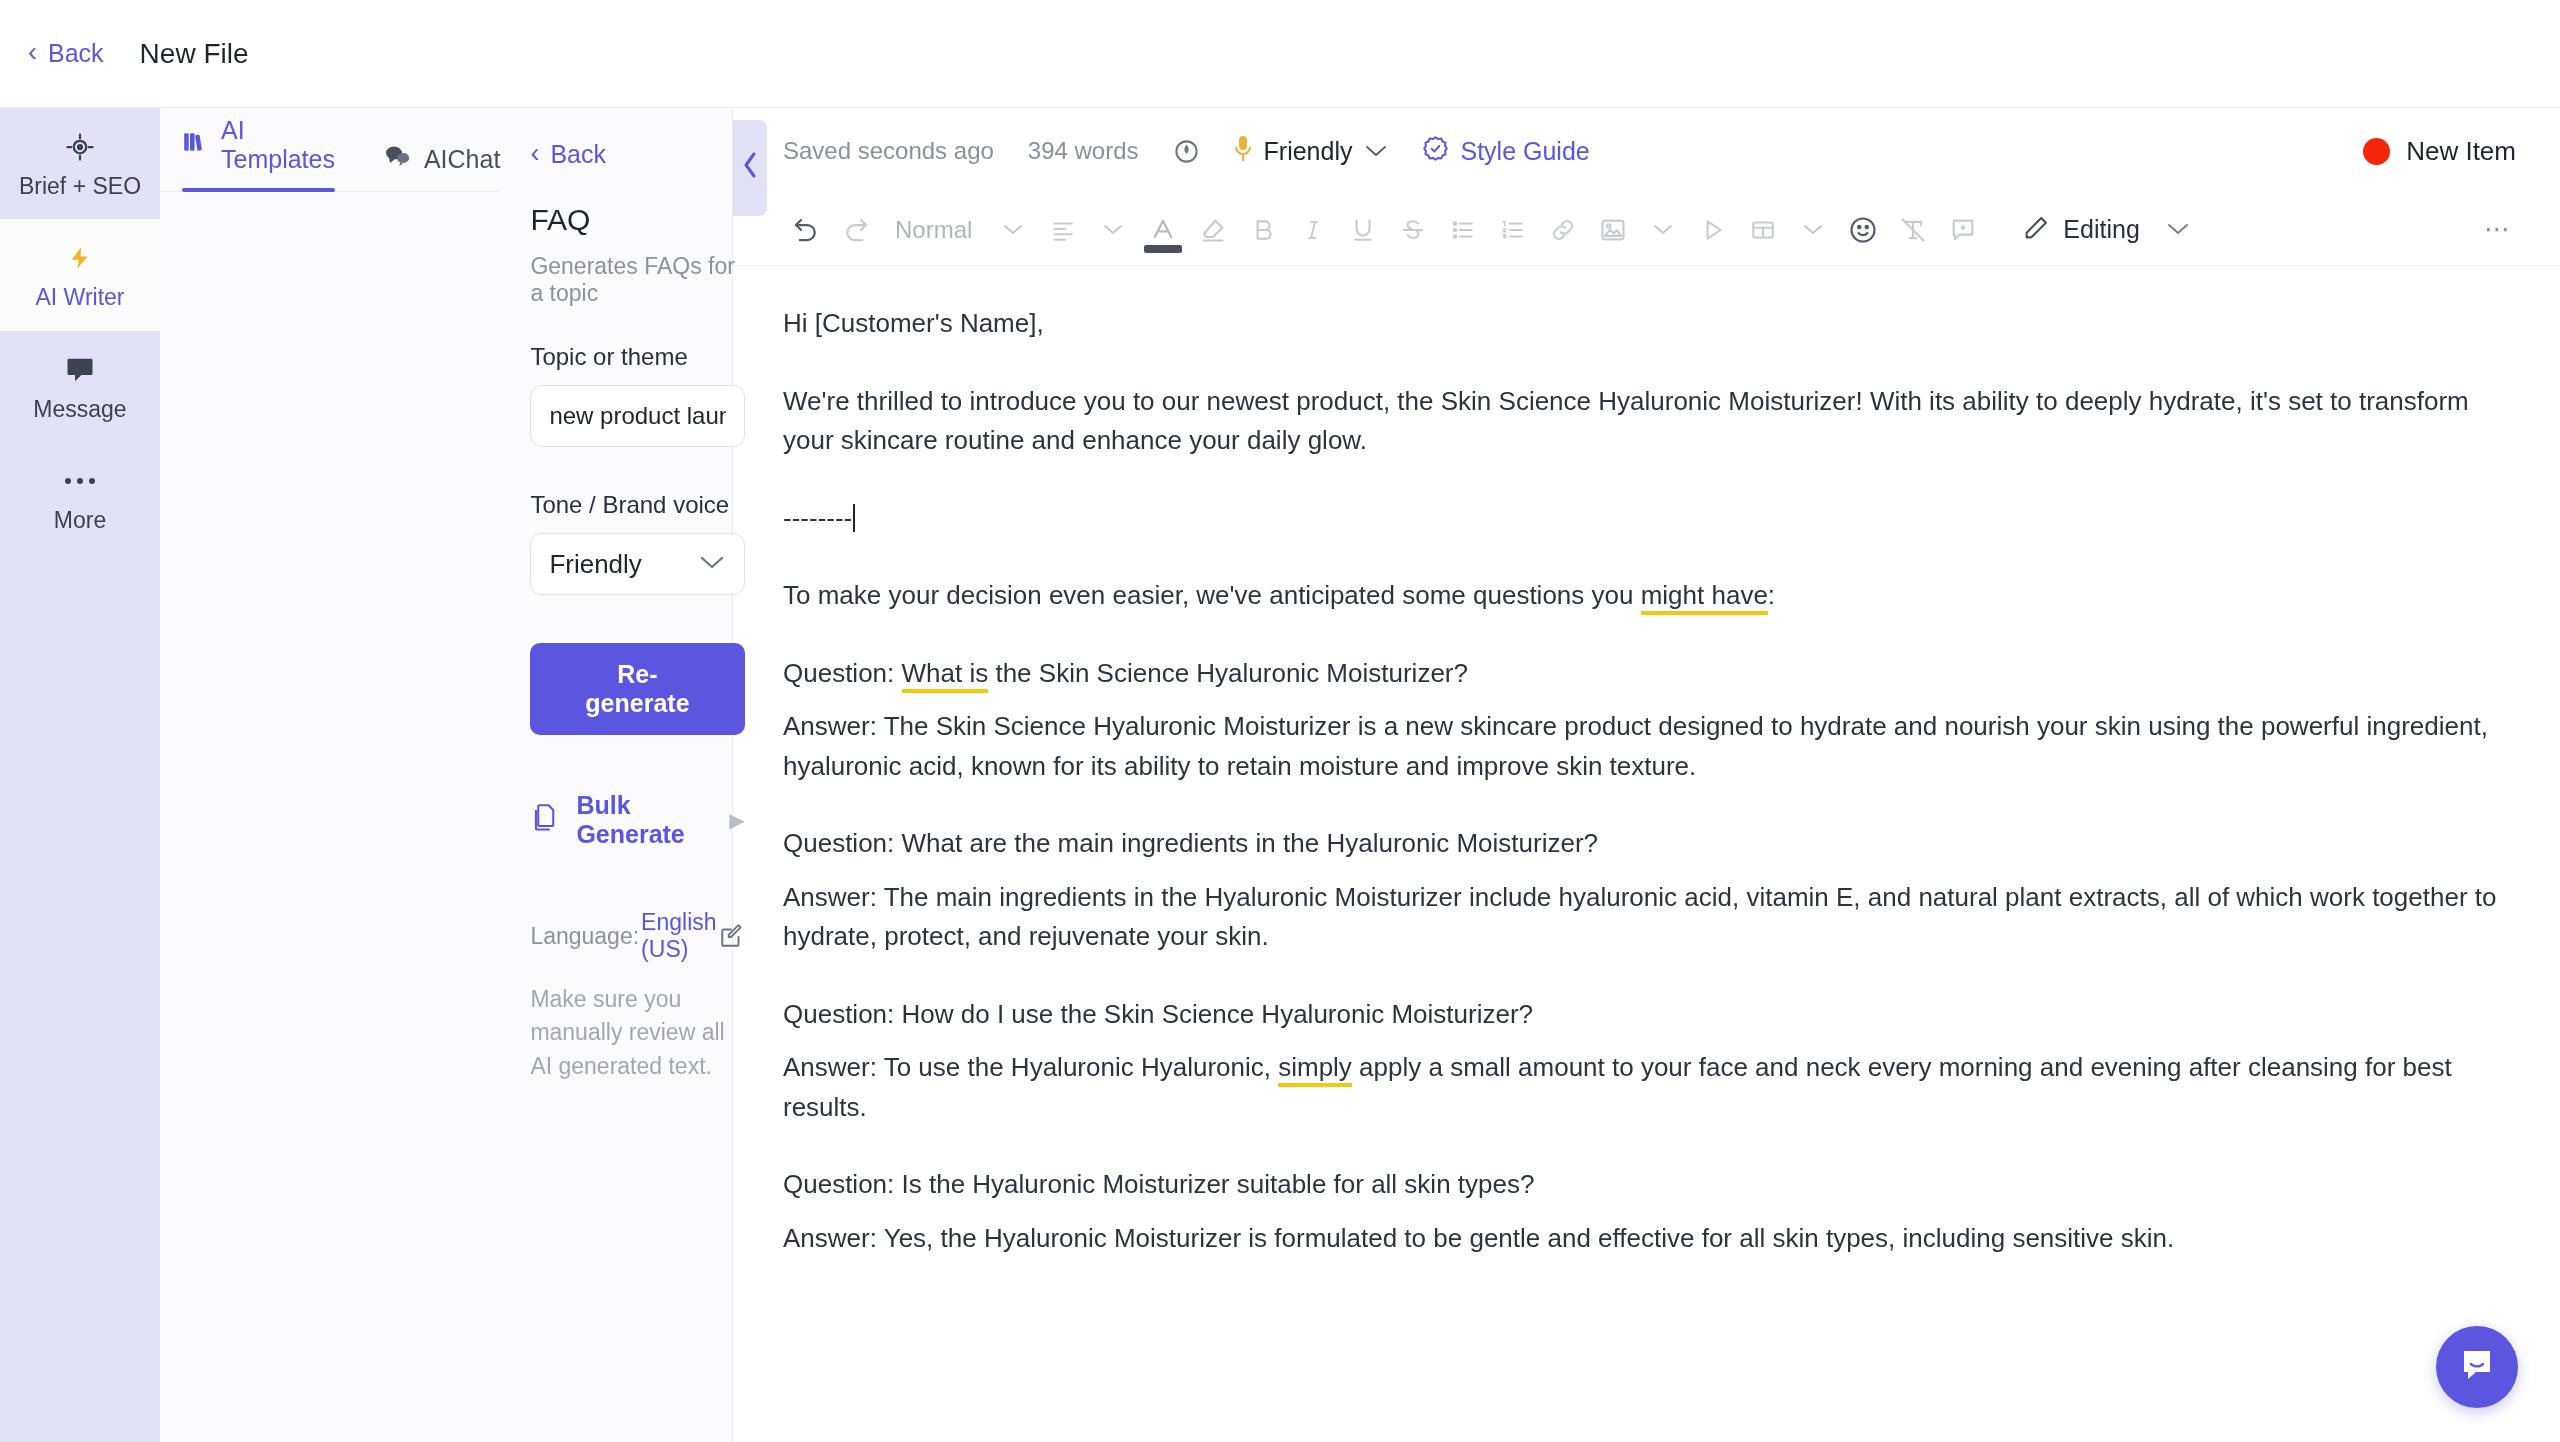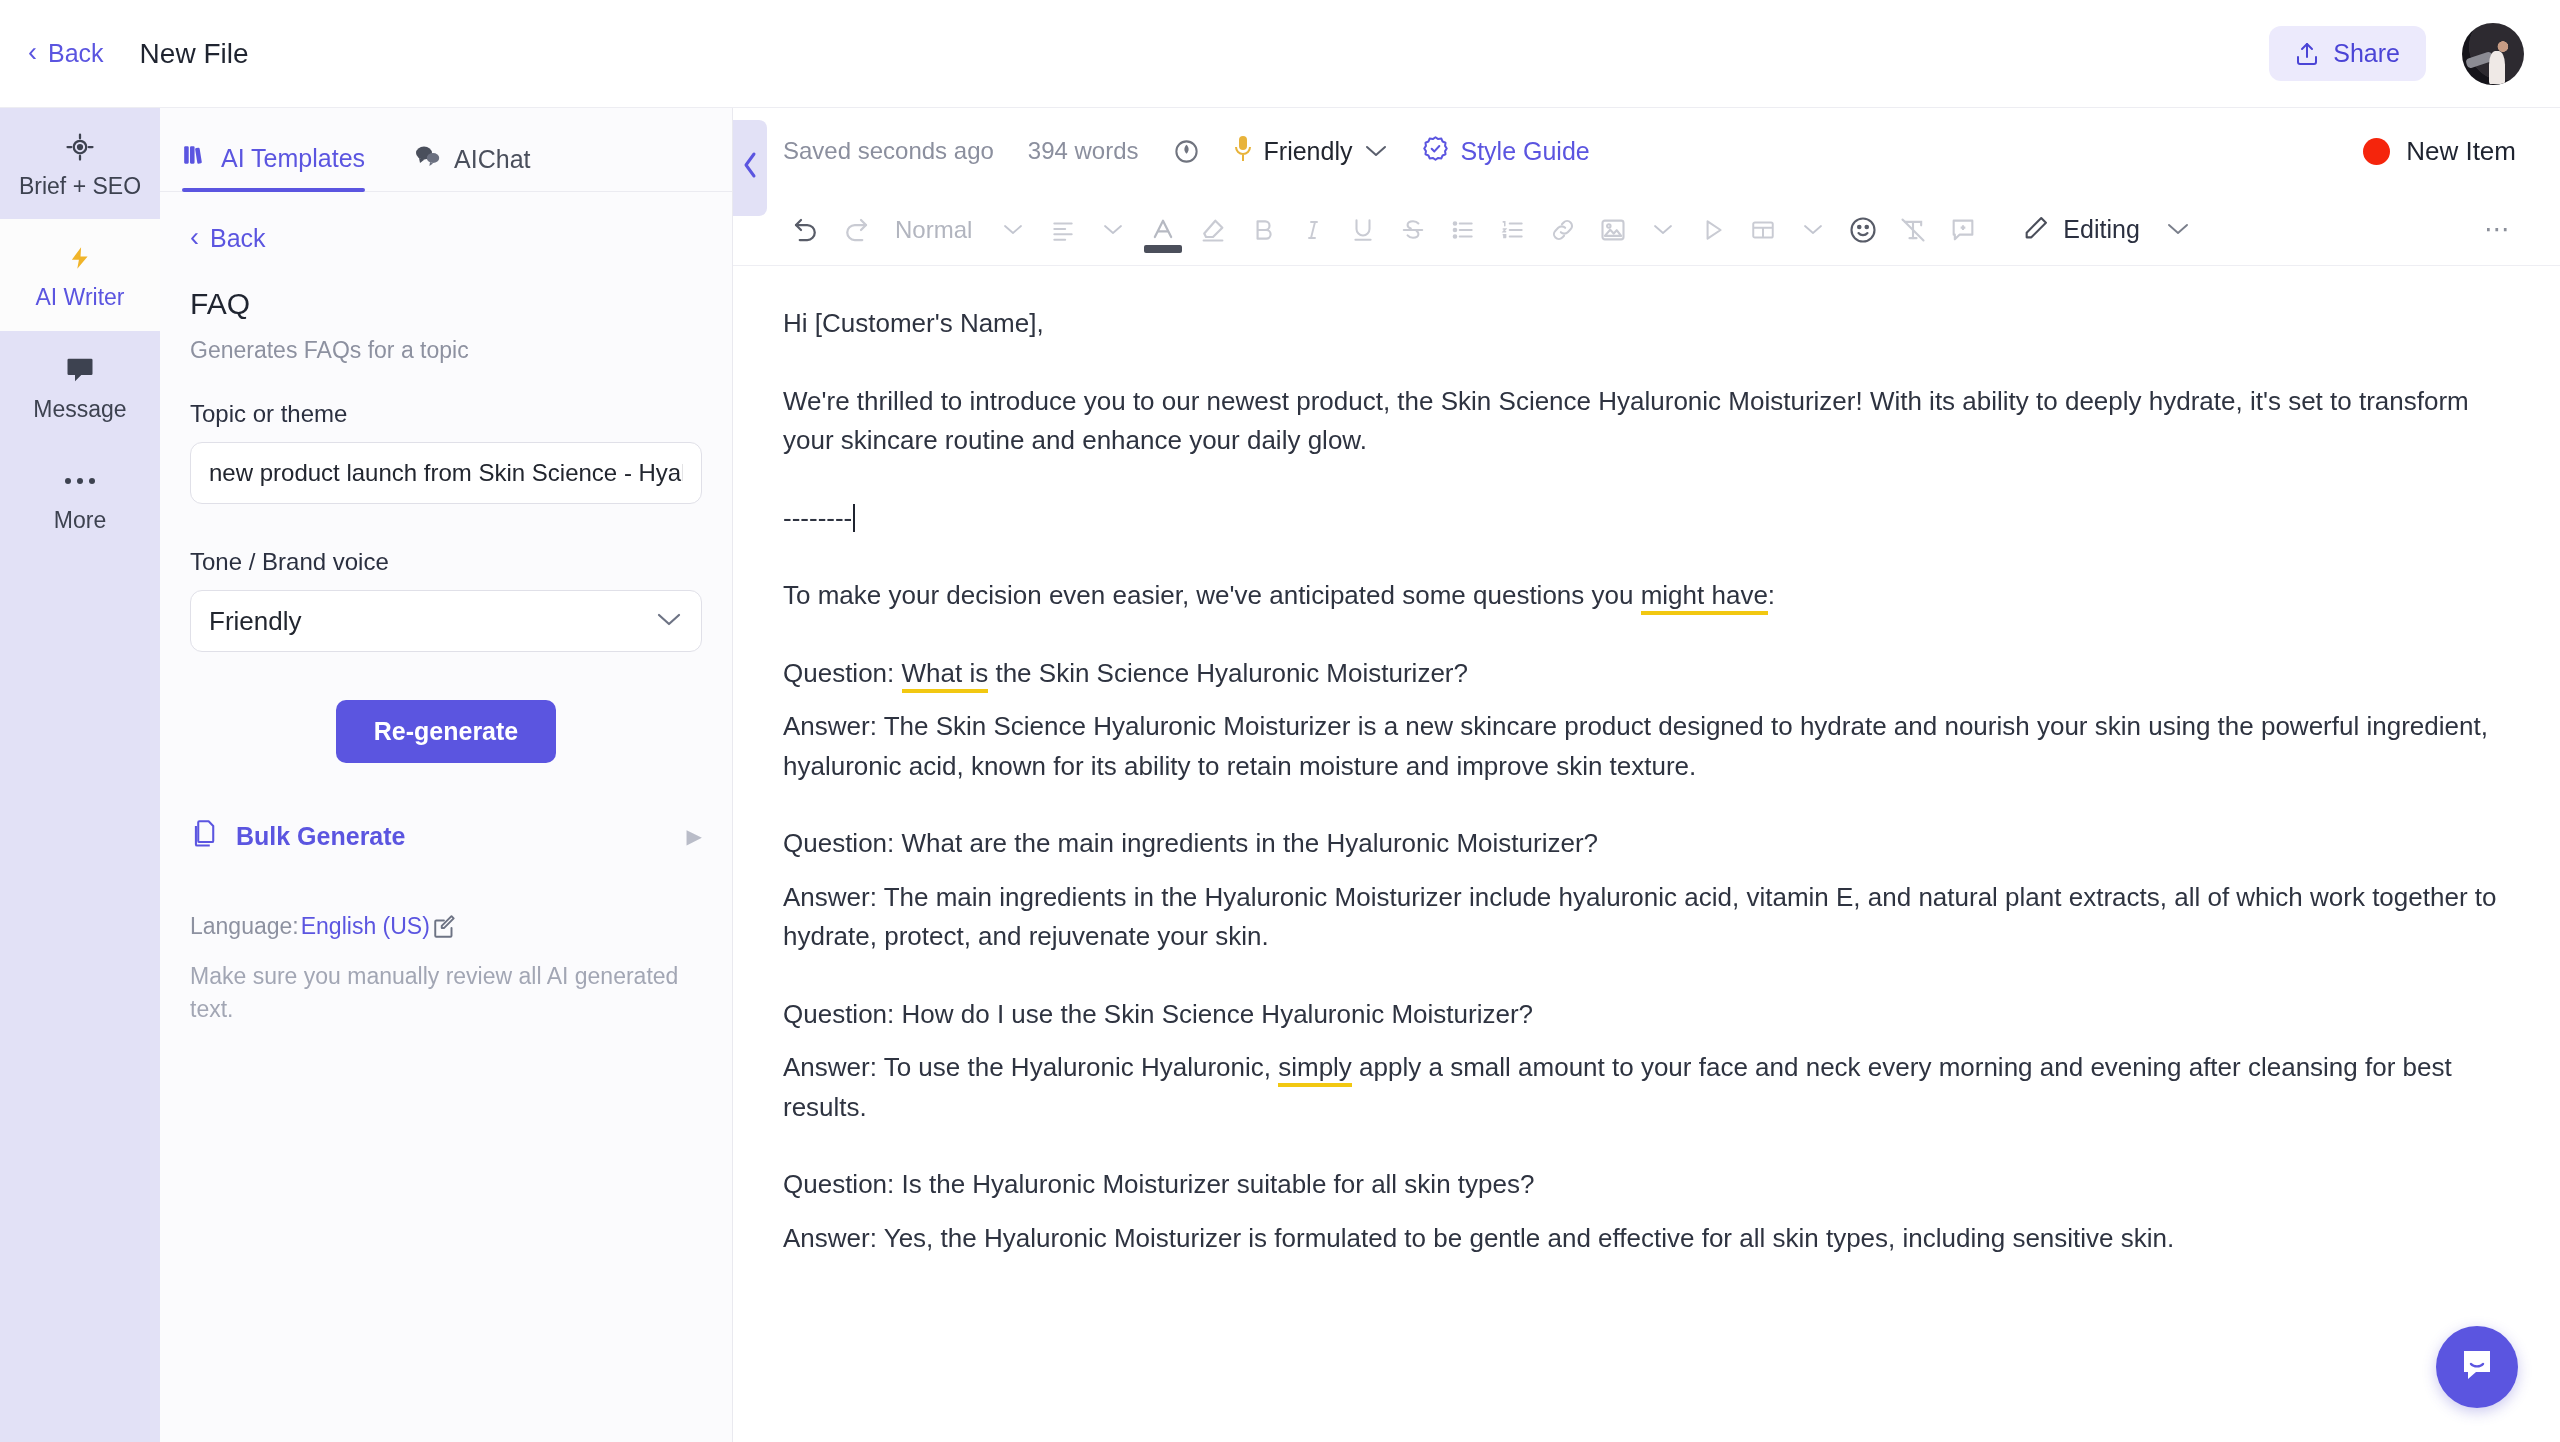--- a/index.html
+++ b/index.html
@@ -70,21 +70,21 @@
   .rail-item .ri-label { font-size: 23px; color: #3d4250; line-height: 1.1; }
   .rail-item.active { background: #fcfcfc; }
   .rail-item.active .ri-label { color: #5b55e0; }
   .rail-icon { height: 34px; display: flex; align-items: center; justify-content: center; }
 
   
   .panel {
     width: 573px; flex: 0 0 573px;
     background: #fbfbfd;
     border-right: 1px solid #e9e9ef;
-    display: flex; flex-direction: column;
+    display: flex; flex-direction: row;
     position: relative; z-index: 5;
   }
   .panel-tabs {
     display: flex; align-items: flex-end; gap: 48px;
     padding: 28px 0 0 22px;
     border-bottom: 1px solid #ebebf1;
     height: 84px; flex: 0 0 84px;
   }
   .ptab { display: flex; align-items: center; gap: 13px; padding-bottom: 17px; cursor: pointer; font-size: 25px; color: #4a4f5c; position: relative; }
   .ptab.active { color: #5b55e0; }
@@ -200,33 +200,20 @@
 <body>
 
 <div class="app">
 
   <div class="topbar">
     <div class="back-btn">
       <span class="chev">‹</span>
       <span>Back</span>
     </div>
     <div class="file-title">New File</div>
-    <div class="topbar-right">
-      <div class="share-btn">
-        <span class="share-icon">
-          <svg width="24" height="26" viewBox="0 0 24 26" fill="none" stroke="#4b44d6" stroke-width="2" stroke-linecap="round" stroke-linejoin="round">
-            <path d="M12 16V3"></path>
-              <path d="M7 8l5-5 5 5"></path>
-              <path d="M3 16v5a2 2 0 0 0 2 2h14a2 2 0 0 0 2-2v-5"></path>
-          </svg>
-        </span>
-        <span>Share</span>
-      </div>
-      <div class="avatar"></div>
-    </div>
   </div>
 
   <div class="body-row">
 
     <div class="rail">
       <div class="rail-item">
         <span class="rail-icon">
           <svg width="30" height="30" viewBox="0 0 24 24" fill="none" stroke="#3d4250" stroke-width="1.8" stroke-linecap="round">
             <circle cx="12" cy="12" r="5"></circle>
               <circle cx="12" cy="12" r="1.6" fill="#3d4250"></circle>

